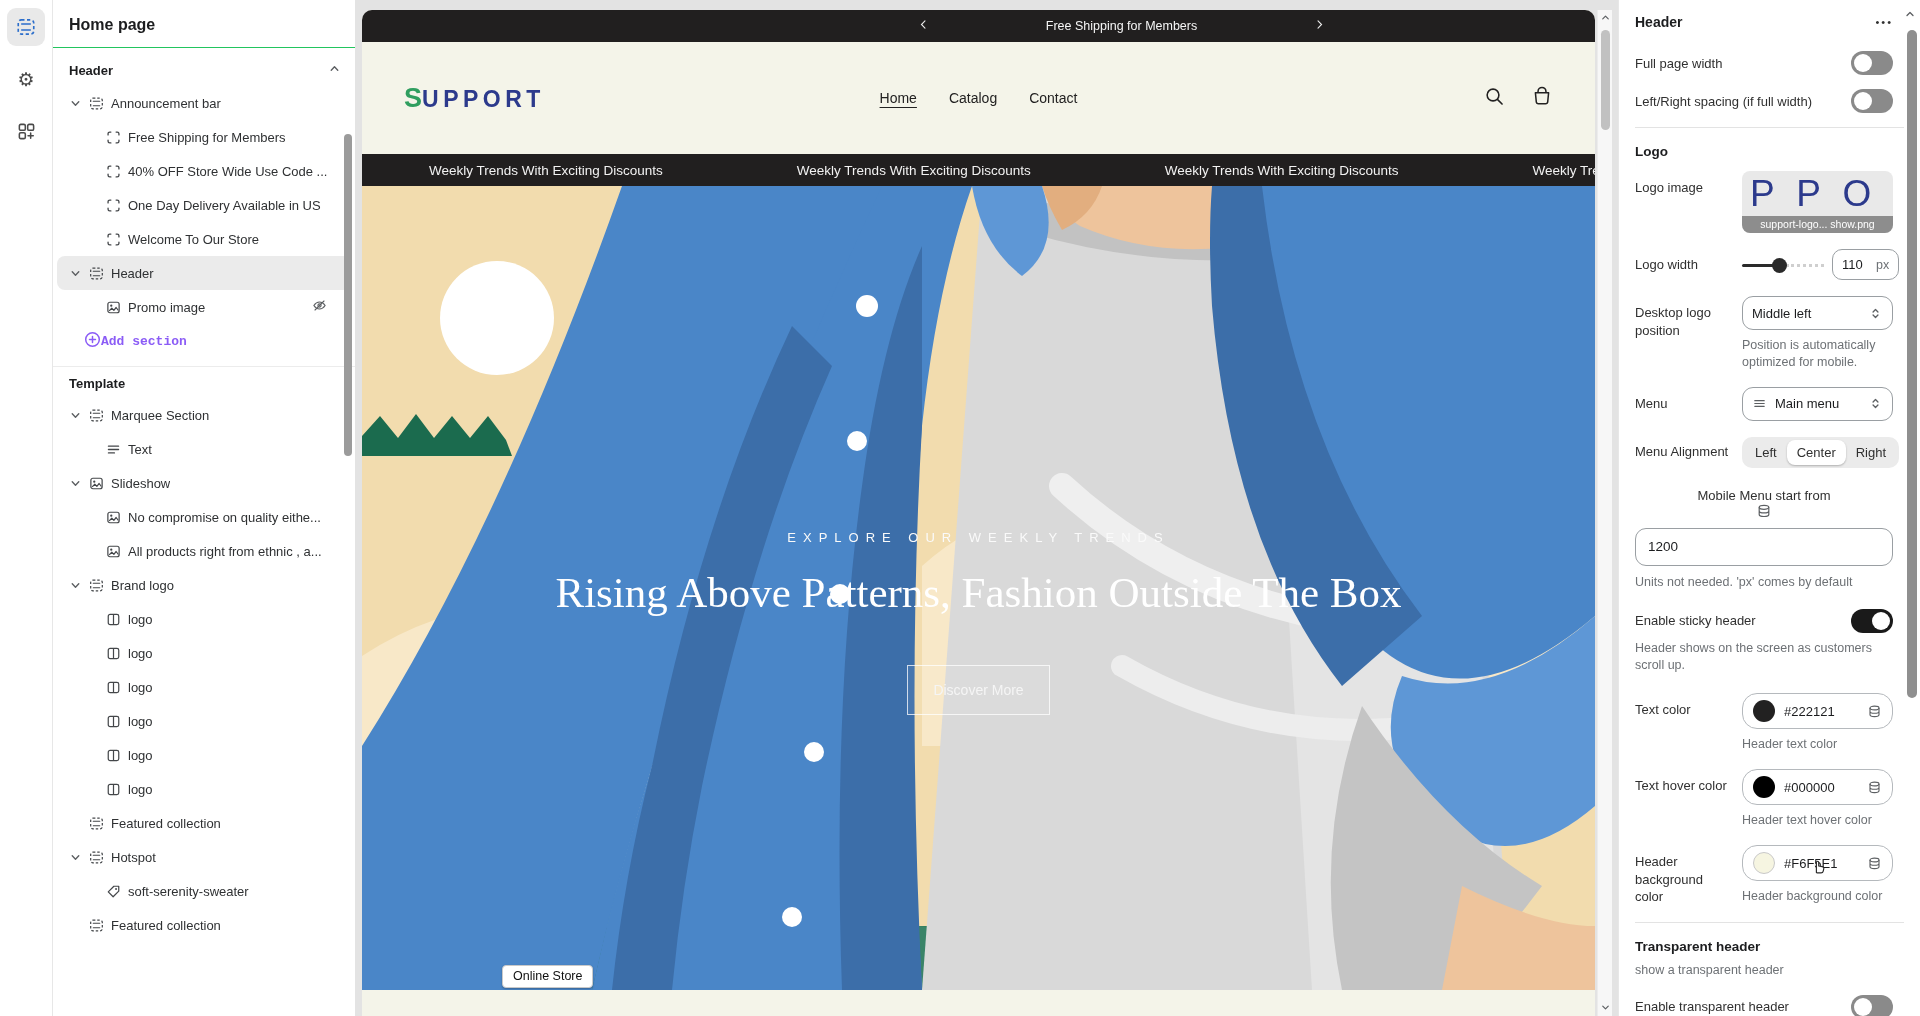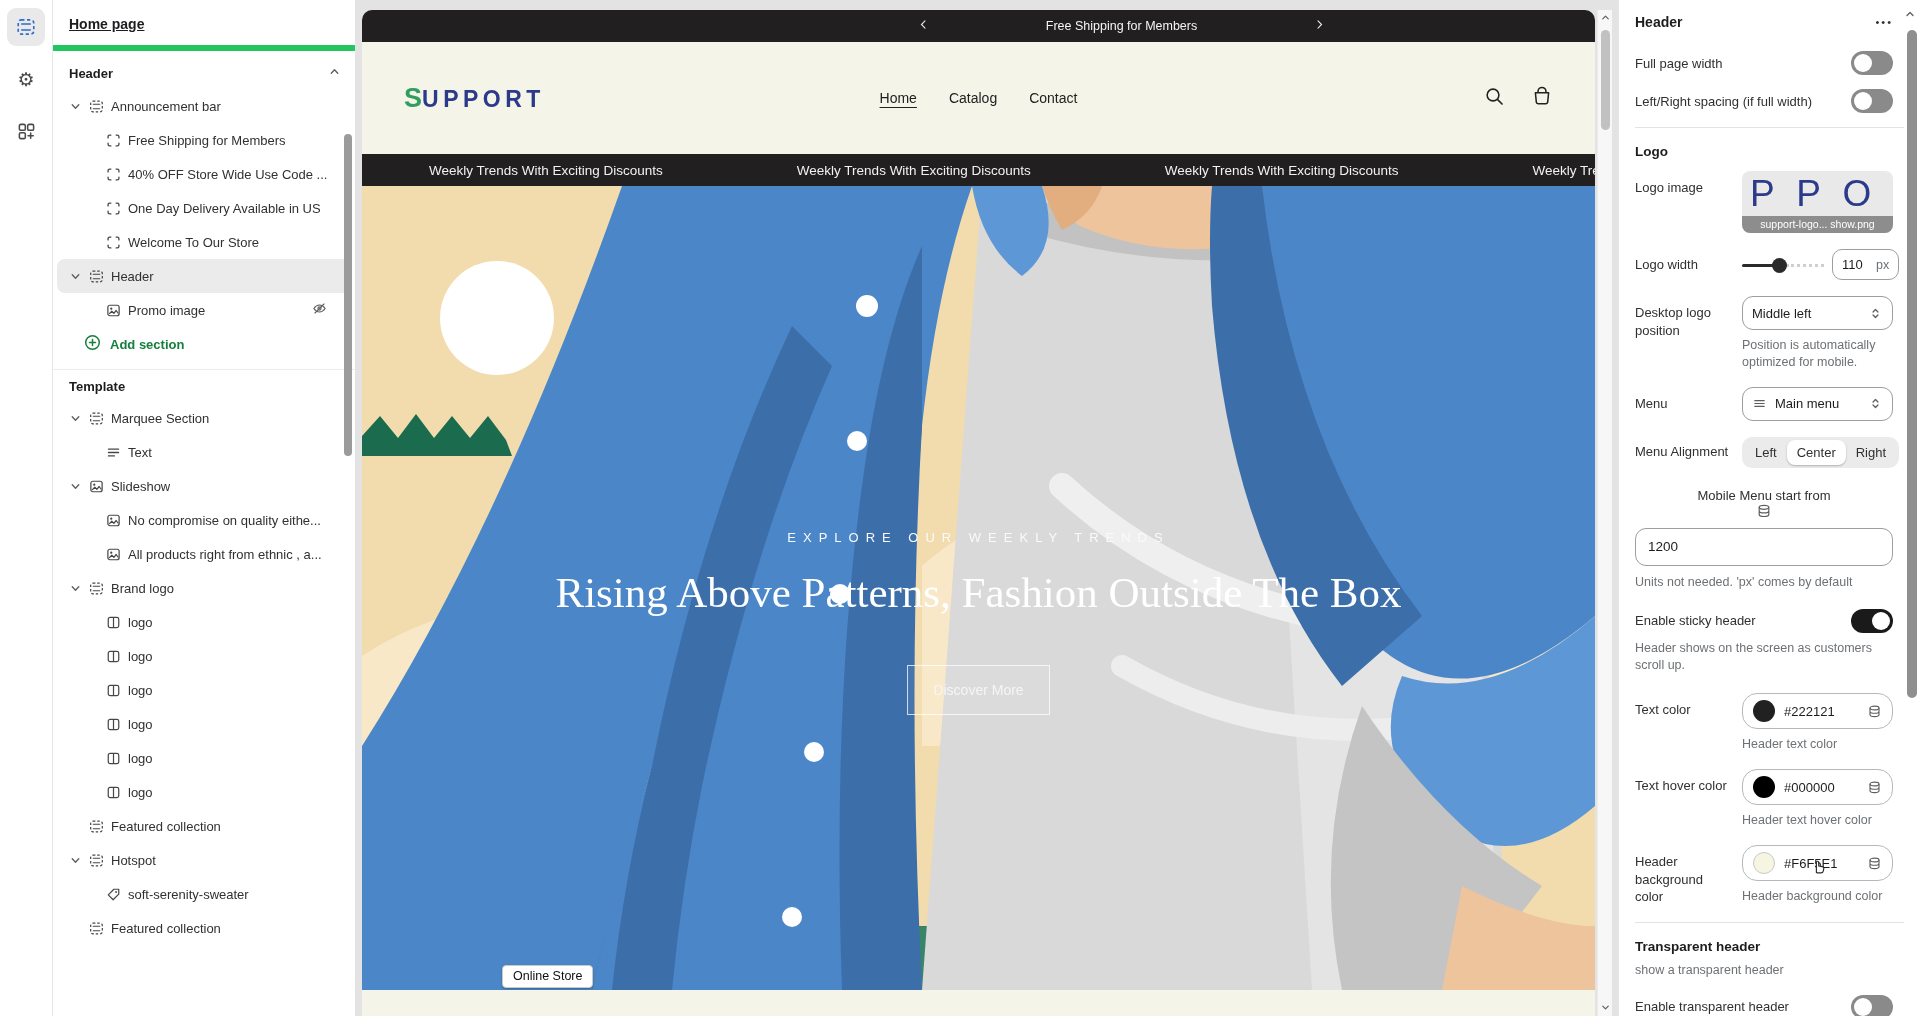--- a/index.html
+++ b/index.html
@@ -8,35 +8,35 @@
 
   
   .rail { width:53px; background:#ffffff; border-right:1px solid #e7e7e7; display:flex; flex-direction:column; align-items:center; padding-top:8px; gap:14px; flex:0 0 53px; }
   .rail-btn { width:38px; height:38px; border-radius:9px; display:flex; align-items:center; justify-content:center; color:#4a4a4a; }
   .rail-btn.active { background:#e9e9e9; color:#2c6ecb; }
   .rail-btn svg { display:block; }
   .gear-glyph { font-size:19px; line-height:1; color:#4a4a4a; }
 
   
   .sidebar { width:302px; background:#fff; position:relative; flex:0 0 302px; overflow:hidden; }
-  .sb-title { font-size:14px; font-weight:bold; color:#1c1d1f; padding:16px 16px 13px 16px; border-bottom:6px solid #22c55e;text-decoration:underline; }
+  .sb-title { font-size:16px; font-weight:bold; color:#1c1d1f; padding:16px 16px 13px 16px; border-bottom:1px solid #22c55e; }
   .sb-scroll { padding-top:4px; }
   .group-head { display:flex; align-items:center; justify-content:space-between; padding:9px 14px 7px 16px; }
   .group-head .gh-label { font-size:13px; font-weight:bold; color:#1c1d1f; }
   .trow { display:flex; align-items:center; height:34px; padding:0 10px 0 14px; font-size:13px; color:#2f3133; cursor:default; }
   .trow .chev { width:16px; display:flex; justify-content:center; color:#5c5f62; flex:0 0 16px; }
   .trow .nochev { width:16px; flex:0 0 16px; }
   .trow .ic { width:16px; display:flex; justify-content:center; color:#44474a; margin:0 7px 0 5px; flex:0 0 16px; }
   .trow.lvl1 { padding-left:52px; }
   .trow.lvl1 .ic { margin-left:0; }
   .trow .tlabel { white-space:nowrap; overflow:hidden; text-overflow:ellipsis; }
   .trow.selected { background:#ebebeb; border-radius:8px; margin:0 4px; padding-left:10px; }
   .trow .spacer { flex:1; }
   .trow .eyeic { color:#5c5f62; margin-right:18px; }
-  .add-row { display:flex; align-items:center; gap:9px; height:34px; padding-left:31px; color:#15803d; font-size:13px; font-weight:bold; }
+  .add-row { display:flex; align-items:center; height:34px; padding-left:31px; color:#8b5cf6; font-size:13px; font-weight:bold;font-family:Liberation Mono, monospace; }
   .sb-divider { border-top:1px solid #ececec; margin:8px 0 0 0; }
   .sb-scrollbar { position:absolute; top:134px; right:3px; width:8px; height:322px; border-radius:4px; background:#9b9b9b; }
 
   
   .preview-wrap { flex:1; position:relative; background:#e3e3e3; padding:10px 23px 0 7px; }
   .page { width:1233px; height:1006px; background:#f4f4e9; border-radius:10px 10px 0 0; overflow:hidden; display:flex; flex-direction:column; position:relative; }
   .announce { height:32px; background:#211f1f; color:#fff; position:relative; flex:0 0 32px; }
   .announce-inner { position:absolute; left:45%; width:33.2%; top:0; height:32px; display:flex; align-items:center; justify-content:space-between; }
   .announce-inner .a-arrow { color:#e8e8e8; }
   .announce-text { font-size:12.5px; color:#f5f5f5; }

